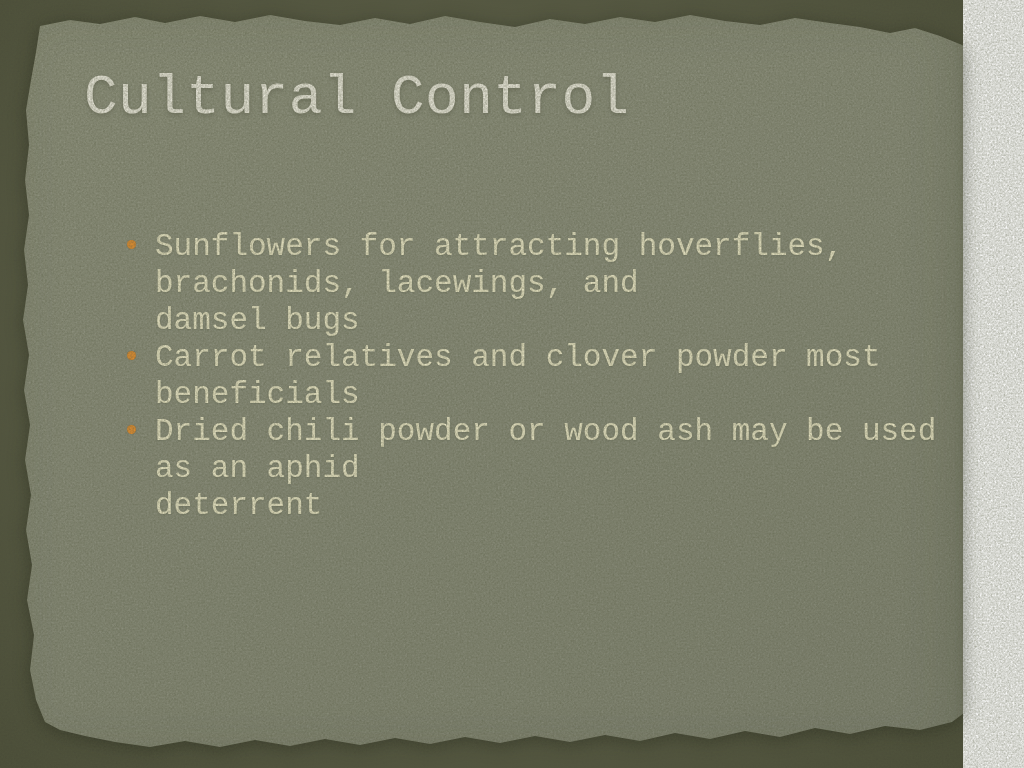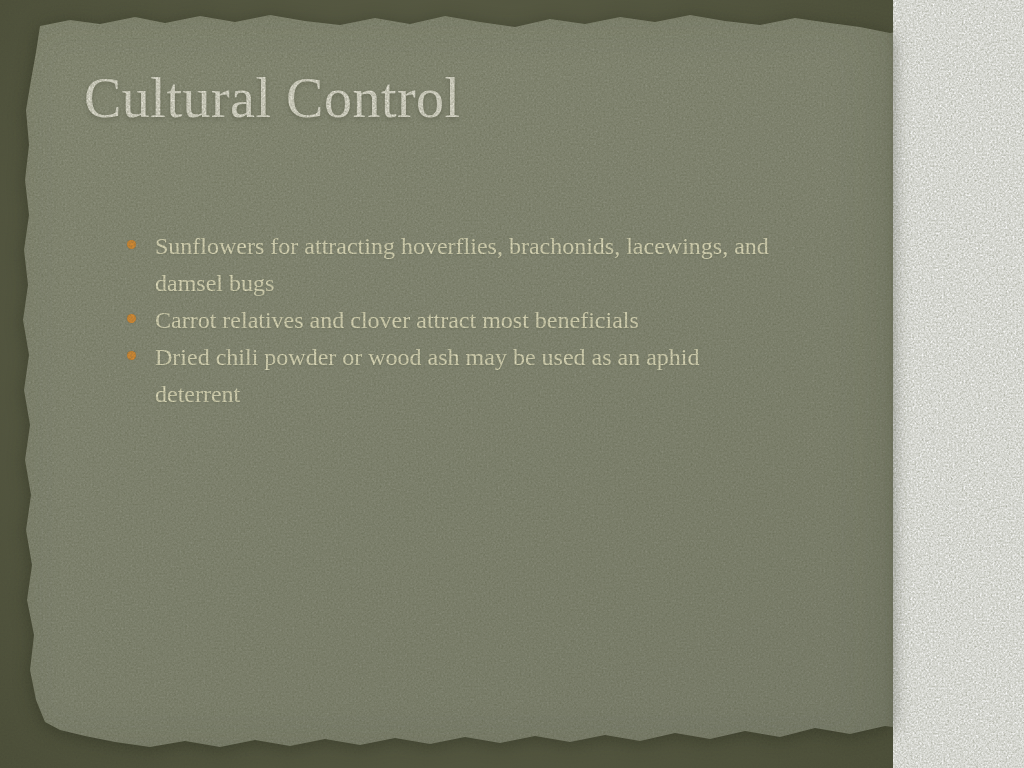--- a/index.html
+++ b/index.html
@@ -2,22 +2,23 @@
 <html><head>
 <meta charset="utf-8">
 <style>
   html, body { margin: 0; padding: 0; }
   body {
     width: 1024px; height: 768px; overflow: hidden;
     font-family: "Liberation Serif", "DejaVu Serif", serif;
   }
 
   .canvas {
-    position: relative; width: 893px; height: 768px;
+    position: relative; width: 963px; height: 768px;
     background: radial-gradient(ellipse at 50% 45%, #5e604a 0%, #565843 55%, #494b37 100%);
+    font-family: Liberation Mono, monospace;
   }
 
   
   .paper-shadow-wrap {
     position: absolute; inset: 0;
     filter: drop-shadow(0 3px 9px rgba(18, 20, 10, 0.45));
   }
   .paper {
     position: absolute; inset: 0;
     background: linear-gradient(158deg, #90937f 0%, #8b8e7c 42%, #868977 72%, #818474 100%);
@@ -50,21 +51,21 @@
     color: #eceade;
     text-shadow: 0 2px 4px rgba(30, 32, 18, 0.25);
   }
 
   .bullet-list {
     position: absolute; left: 125px; top: 228px; width: 830px;
     margin: 0; padding: 0; list-style: none;
   }
   .bullet-item {
     position: relative; padding-left: 30px; margin: 0;
-    font-size: 24px; line-height: 37px;
+    font-size: 31px; line-height: 37px;
     color: #ebe7c7;
   }
   .bullet-dot {
     position: absolute; left: 2px; top: 12px;
     width: 9px; height: 9px; border-radius: 50%;
     background: #e18e31;
     box-shadow: 0 0 1px rgba(60, 40, 10, 0.4);
   }
   .bullet-text {
     white-space: pre-line;
@@ -87,21 +88,21 @@
   <h1 class="slide-title">Cultural Control</h1>
 
   <ul class="bullet-list">
     <li class="bullet-item">
       <span class="bullet-dot"></span>
       <span class="bullet-text">Sunflowers for attracting hoverflies, brachonids, lacewings, and
 damsel bugs</span>
     </li>
     <li class="bullet-item">
       <span class="bullet-dot"></span>
-      <span class="bullet-text">Carrot relatives and clover attract most beneficials</span>
+      <span class="bullet-text">Carrot relatives and clover powder most beneficials</span>
     </li>
     <li class="bullet-item">
       <span class="bullet-dot"></span>
       <span class="bullet-text">Dried chili powder or wood ash may be used as an aphid
 deterrent</span>
     </li>
   </ul>
 
   <svg class="noise-overlay" width="1024" height="768" xmlns="http://www.w3.org/2000/svg" aria-hidden="true">
     <defs>

